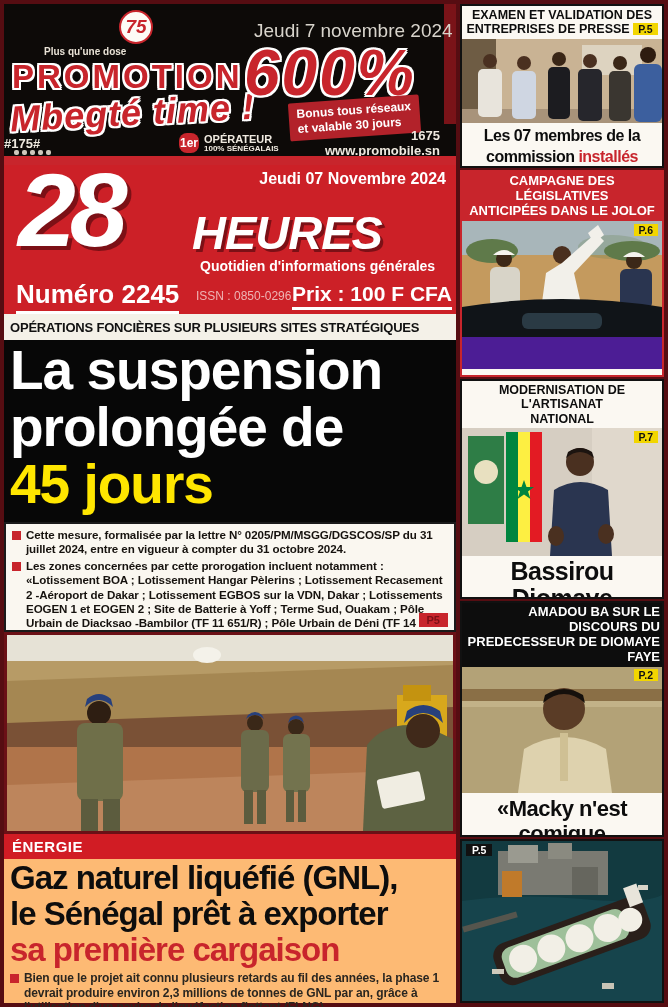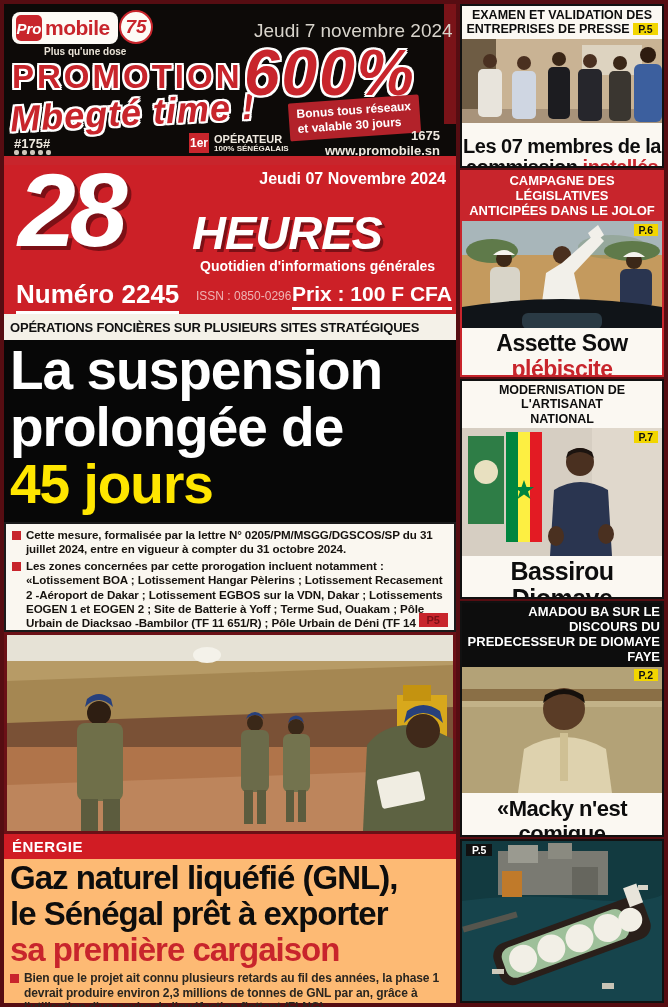--- a/index.html
+++ b/index.html
@@ -19,25 +19,25 @@
   .logo-mobile { color:#c8252c; font-weight:bold; font-size:21px; letter-spacing:-0.5px; }
   .badge75 { left:115px; top:6px; width:34px; height:34px; background:#fdfbf6; border-radius:50%; color:#c8252c; font-weight:bold; font-style:italic; font-size:19px; display:flex; align-items:center; justify-content:center; border:2px solid #c8252c; }
   .ad-tagline { left:40px; top:42px; color:#e9e2d6; font-size:10px; font-weight:bold; }
   .outline-w { color:#c8252c; text-shadow:-2px -2px 0 #fff,2px -2px 0 #fff,-2px 2px 0 #fff,2px 2px 0 #fff,0 -2px 0 #fff,0 2px 0 #fff,-2px 0 0 #fff,2px 0 0 #fff; }
   .ad-promo1 { left:8px; top:54px; font-size:33px; font-weight:bold; letter-spacing:3px; }
   .ad-promo2 { left:6px; top:88px; font-size:36px; font-weight:bold; font-style:italic; transform:rotate(-3deg); letter-spacing:1px; }
   .ad-date { left:250px; top:16px; color:#d8d4cc; font-size:19px; }
   .ad-offer { left:240px; top:32px; font-size:64px; font-weight:bold; font-style:italic; letter-spacing:2px; }
   .ad-note { left:285px; top:95px; background:#b2222a; color:#fff; font-weight:bold; font-size:12px; padding:4px 8px; transform:rotate(-4deg); line-height:1.25; border-radius:2px; }
   .ad-bottom { left:0; top:126px; width:452px; height:26px; display:flex; align-items:center; color:#efe9df; }
-  .ad-ussd { margin-left:10px; font-weight:bold; font-size:13px; width:90px; }
+  .ad-ussd { font-weight:bold; font-size:13px; width:90px; }
   .socials { left:10px; top:146px; display:flex; gap:3px; }
   .socials span { width:5px; height:5px; border-radius:2px; background:#cfc8bc; display:inline-block; }
   .op-wrap { display:flex; align-items:center; gap:5px; margin-left:85px; }
-  .op-badge { width:20px; height:20px; background:#c8252c; border-radius:0; color:#fff; font-weight:bold; font-size:12px; display:flex; align-items:center; justify-content:center; }
+  .op-badge { width:20px; height:20px; background:#c8252c; border-radius:8px; color:#fff; font-weight:bold; font-size:12px; display:flex; align-items:center; justify-content:center; }
   .op-txt1 { font-weight:bold; font-size:11px; line-height:1.1; }
   .op-txt2 { font-weight:bold; font-size:8px; line-height:1.1; }
   .ad-right { margin-left:auto; margin-right:16px; text-align:right; }
   .ad-1675 { font-weight:bold; font-size:13px; }
   .ad-web { font-weight:bold; font-size:13px;margin-left:22px; }
   .red-strip { left:4px; top:156px; width:452px; height:9px; background:#c8252c; }
 
   
   .masthead { left:4px; top:165px; width:452px; height:149px; background:#cc2027; color:#fff; overflow:hidden; }
   .mh-date { right:10px; top:5px; font-size:16px; font-weight:bold; }
@@ -92,24 +92,20 @@
   .blk-badge { background:#111; color:#fff; font-weight:bold; font-size:10.5px; padding:0 6px; }
   svg { display:block; }
 </style>
 </head>
 <body>
 
 <div class="page">
 
   <div class="abs ad">
     <div class="abs ad-ribbon"></div>
-    <div class="abs logo-plate">
-      <span class="logo-pro">Pro</span>
-      <span class="logo-mobile">mobile</span>
-    </div>
     <div class="abs badge75">75</div>
     <div class="abs ad-tagline">Plus qu'une dose</div>
     <div class="abs ad-promo1 outline-w">PROMOTION</div>
     <div class="abs ad-promo2 outline-w">Mbegté time !</div>
     <div class="abs ad-date">Jeudi 7 novembre 2024</div>
     <div class="abs ad-offer outline-w">600%</div>
     <div class="abs ad-note">
       <div>Bonus tous réseaux</div>
       <div>et valable 30 jours</div>
     </div>
@@ -245,33 +241,33 @@
             <rect x="86" y="28" width="22" height="52" rx="5" fill="#1c1c20"></rect>
           <circle cx="128" cy="22" r="7" fill="#4a3020"></circle>
             <rect x="116" y="30" width="24" height="52" rx="5" fill="#26262c"></rect>
           <circle cx="158" cy="24" r="7" fill="#3a2616"></circle>
             <rect x="147" y="32" width="22" height="50" rx="5" fill="#3a3630"></rect>
           <circle cx="186" cy="16" r="8" fill="#2e1c10"></circle>
             <rect x="172" y="25" width="28" height="58" rx="6" fill="#3c5f9e"></rect>
         </g>
       </svg>
     </div>
-    <div class="rhead" style="font-size:20px; line-height:21px; padding:13px 0">
+    <div class="rhead" style="font-size:16px; line-height:21px; padding:2px 0">
       <span>Les 07 membres de la</span><br>
       <span>commission</span>
       <span class="rred">installés</span>
     </div>
   </div>
 
   <div class="abs rsec s2">
     <div class="rk rk-jolof">
       <span>CAMPAGNE DES LÉGISLATIVES</span><br>
       <span>ANTICIPÉES DANS LE JOLOF</span>
     </div>
-    <div class="rphoto" style="height:107px">
+    <div class="rphoto" style="height:148px">
       <span class="photo-badge ybadge" style="right:4px; top:3px">P.6</span>
       <svg width="200" height="116" viewBox="0 0 200 116">
         <rect width="200" height="116" fill="#c49a5e"></rect>
         <rect x="0" y="0" width="200" height="34" fill="#a8b6ba"></rect>
         <ellipse cx="30" cy="30" rx="26" ry="12" fill="#5f7a4a"></ellipse>
         <ellipse cx="150" cy="26" rx="34" ry="12" fill="#6a835349"></ellipse>
         <ellipse cx="170" cy="30" rx="28" ry="10" fill="#5f7a4a"></ellipse>
         <g>
           <circle cx="42" cy="38" r="8" fill="#3c2818"></circle>
           <path d="M31 34 Q42 24 53 34 Z" fill="#f5f3ee"></path>

